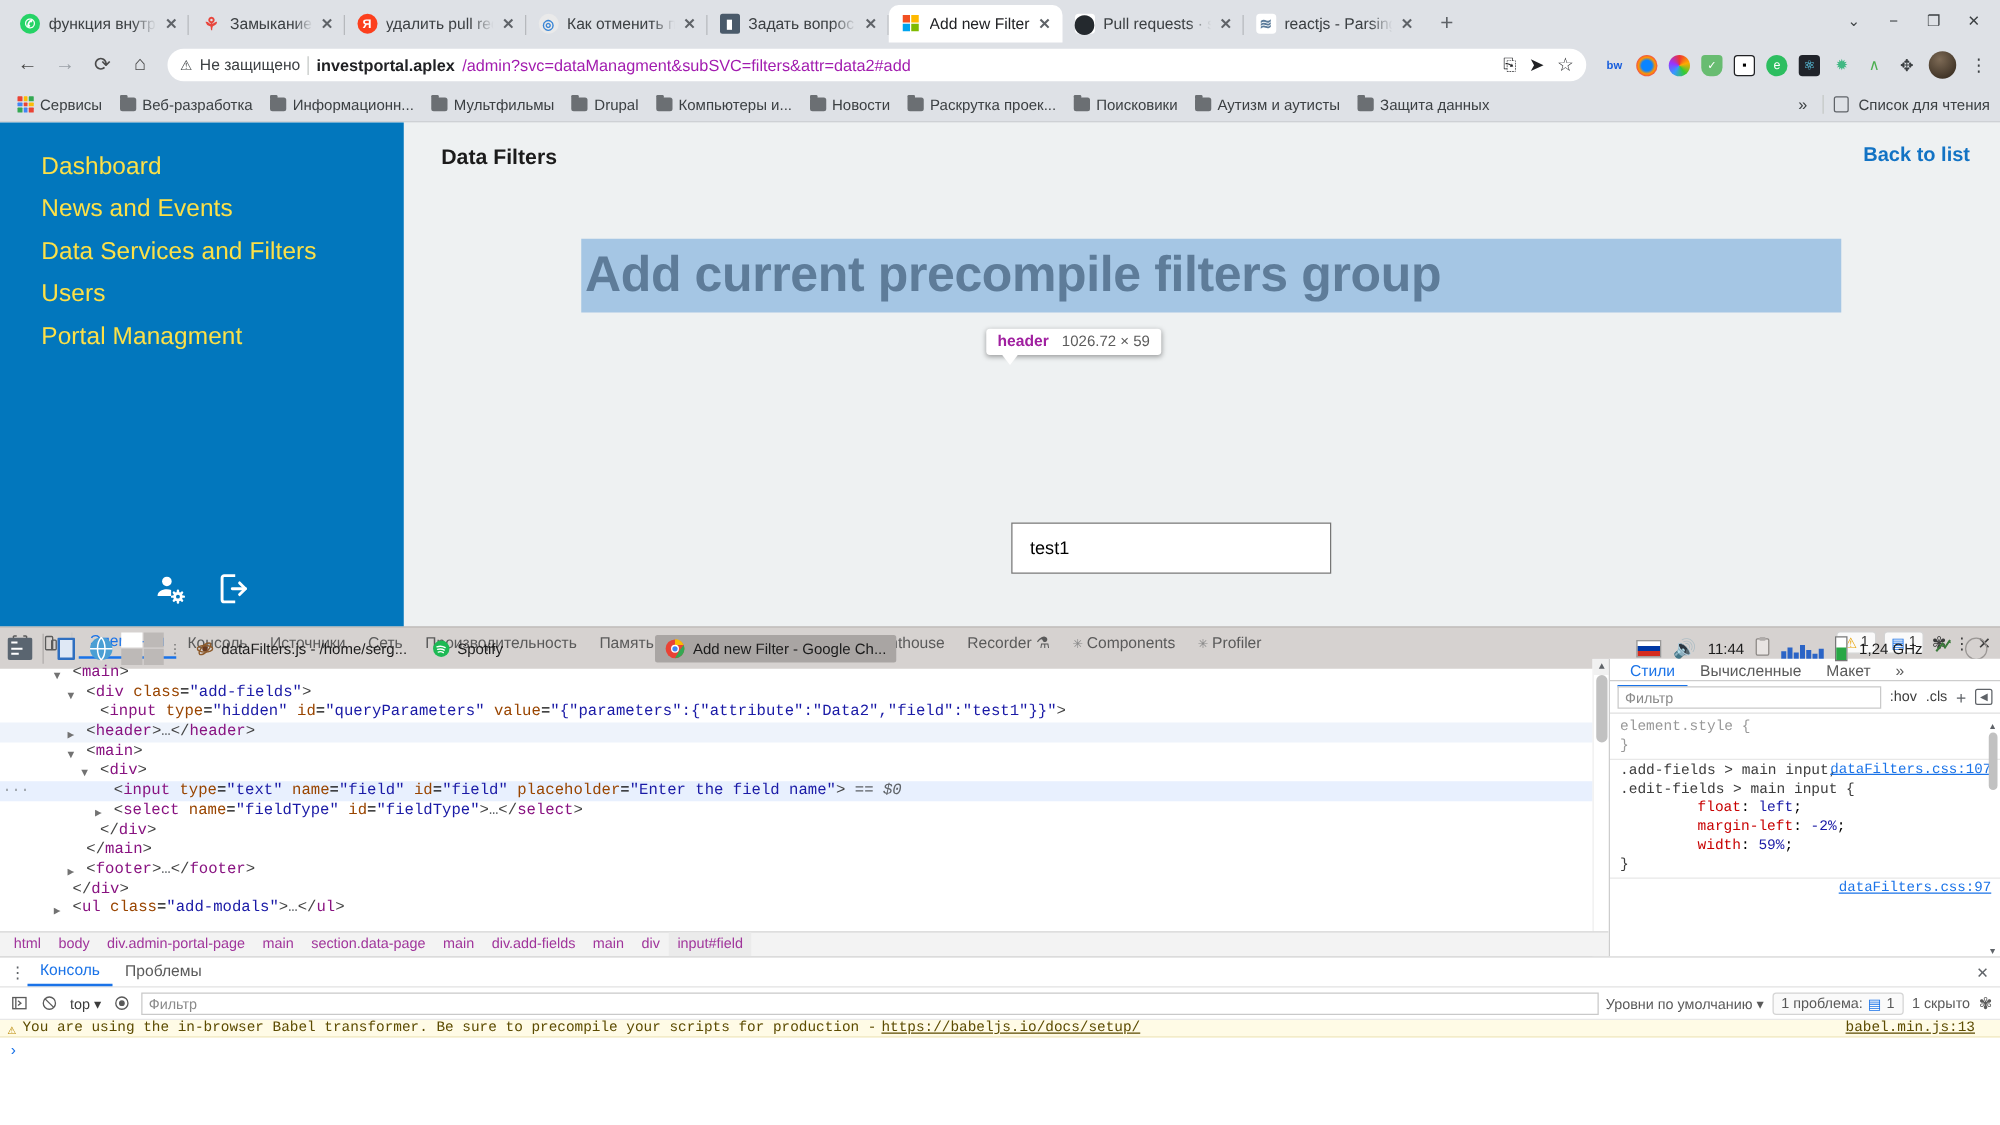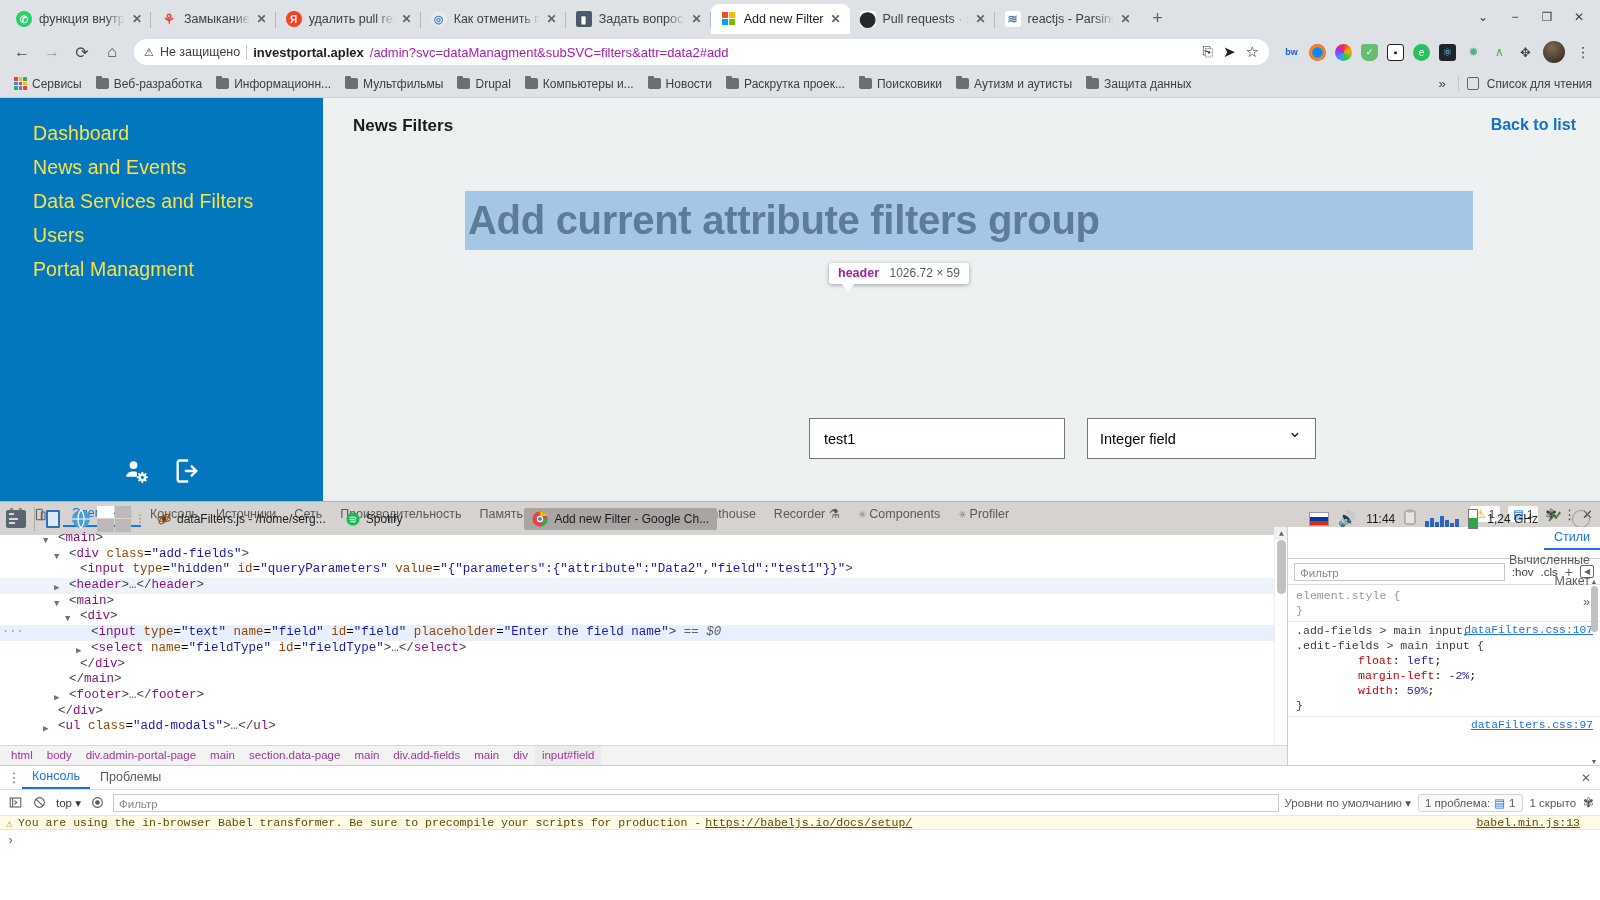--- a/index.html
+++ b/index.html
@@ -126,21 +126,21 @@
   .hdr-band {
     position:absolute; left: 142px; top: 93px; width: 1008px; height: 59px;
     background: #a5c6e4;
     display:flex; align-items:center; }
   .hdr-text { font-size: 40px; font-weight: bold; color:#5e7c99; padding-left: 3px;
     letter-spacing: -0.3px; }
 
   
   .dt-tip { position:absolute; left: 466px; top: 165px; background:#fff;
     border-radius: 3px; box-shadow: 0 1px 4px rgba(0,0,0,.35);
-    padding: 3px 9px 4px 9px; font-size: 12.5px; white-space:nowrap; z-index: 5; margin-left: 40px;}
+    padding: 3px 9px 4px 9px; font-size: 12.5px; white-space:nowrap; z-index: 5;}
   .dt-tip .tag { color:#a020a0; font-weight:bold; font-family:"Liberation Sans",sans-serif;}
   .dt-tip .dim2 { color:#5b5b5b; margin-left:7px; font-size:12px;}
   .dt-tip:after { content:''; position:absolute; left: 12px; bottom:-8px;
     border-left: 7px solid transparent; border-right: 7px solid transparent;
     border-top: 9px solid #fff; }
 
   .form-row { position:absolute; left: 486px; top: 320px; display:flex; gap: 22px; }
   .fld-text {
     width: 256px; height: 41px; border: 1px solid #767676; background:#fff;
     font-size: 14.5px; color:#000; padding: 0 14px; font-family:"Liberation Sans",sans-serif;
@@ -200,22 +200,22 @@
 
   .crumbs { position:absolute; bottom:0; left:0; width:100%; height:20px;
     background:#f3f3f3; border-top:1px solid #d6d6d6; display:flex;
     align-items:center; font-size:11.5px; font-family:Liberation Sans, sans-serif;
     color:#a0359b; gap:0; padding-left:4px; }
   .crumb { padding: 2px 7px; white-space:nowrap; }
   .crumb.active { background:#ebebeb; color:#a0359b; }
 
   .styles-pane { width: 313px; border-left:1px solid #cdcdcd; background:#fff;
     position:relative; }
-  .st-tabs { height:32px; display:flex; align-items:flex-end; font-size:12.5px;
-    color:#5a5a5a; border-bottom:1px solid #cdcdcd; padding-left:6px;flex-direction:column; }
+  .st-tabs { height:18px; display:flex; align-items:flex-start; font-size:12.5px;
+    color:#5a5a5a; border-bottom:1px solid #cdcdcd; padding-left:6px; }
   .st-tab { padding: 3px 10px 4px 10px; }
   .st-tab.active { color:#1a73e8; border-bottom:2px solid #1a73e8; }
   .st-filterrow { height:26px; display:flex; align-items:center; gap:7px;
     border-bottom:1px solid #e0e0e0; padding: 0 6px; font-size:12px; color:#5f6368;}
   .st-filter { flex:1 1 auto; height:18px; border:1px solid #c9c9c9; background:#fff;
     font-size:11.5px; color:#8a8a8a; padding:0 5px; line-height:18px;
     font-family:"Liberation Sans",sans-serif; }
   .st-hov { font-size:11.5px; color:#3c3c3c; }
   .st-plus { font-size:14px; color:#5f6368; }
   .st-sq { width:14px; height:13px; border:1.3px solid #5f6368; border-radius:2px;
@@ -482,39 +482,34 @@
           <svg width="28" height="28" viewBox="0 0 24 24" fill="none" stroke="#fff" stroke-width="2">
             <path d="M13 3H5.5A1.5 1.5 0 0 0 4 4.5v15A1.5 1.5 0 0 0 5.5 21H13"></path>
             <path d="M16 8l4 4-4 4" stroke-linecap="round" stroke-linejoin="round"></path>
             <path d="M20 12h-9" stroke-linecap="round"></path>
           </svg>
         </span>
       </div>
     </div>
 
     <div class="content">
-      <div class="page-title">News Filters</div>
+      <div class="page-title">Data Filters</div>
       <a class="back-link">Back to list</a>
 
       <div class="dt-tip">
         <span class="tag">header</span>
         <span class="dim2">1026.72 × 59</span>
       </div>
 
       <div class="hdr-band">
-        <span class="hdr-text">Add current attribute filters group</span>
+        <span class="hdr-text">Add current precompile filters group</span>
       </div>
 
       <div class="form-row">
         <input class="fld-text" value="test1" style="">
-        <span class="sel-wrap">
-          <select class="fld-select">
-            <option>Integer field</option>
-          </select>
-        </span>
       </div>
     </div>
   </div>
 
   <div class="devtools">
 
     <div class="dt-toolbar">
       <span class="dt-tool-ic">
         <svg width="14" height="14" viewBox="0 0 16 16" fill="none" stroke="#5a5a5a" stroke-width="1.3">
           <path d="M2 2h3M2 2v3M14 2h-3M14 2v3M2 14h3M2 14v-3"></path>

